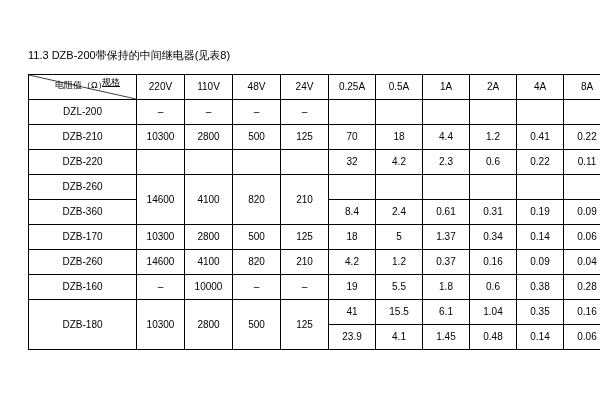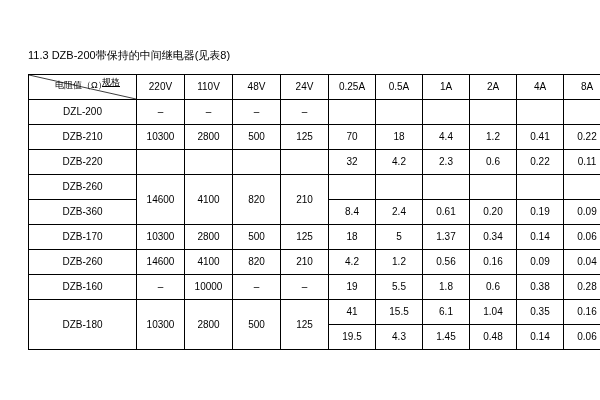--- a/index.html
+++ b/index.html
@@ -197,21 +197,21 @@
           <td class="blank"></td>
           <td class="blank"></td>
           <td class="blank"></td>
         </tr>
 
         <tr>
           <td class="row-label">DZB-360</td>
           <td>8.4</td>
           <td>2.4</td>
           <td>0.61</td>
-          <td>0.20</td>
+          <td>0.31</td>
           <td>0.19</td>
           <td>0.09</td>
         </tr>
 
         <tr>
           <td class="row-label">DZB-170</td>
           <td>10300</td>
           <td>2800</td>
           <td>500</td>
           <td>125</td>
@@ -224,21 +224,21 @@
         </tr>
 
         <tr>
           <td class="row-label">DZB-260</td>
           <td>14600</td>
           <td>4100</td>
           <td>820</td>
           <td>210</td>
           <td>4.2</td>
           <td>1.2</td>
-          <td>0.56</td>
+          <td>0.37</td>
           <td>0.16</td>
           <td>0.09</td>
           <td>0.04</td>
         </tr>
 
         <tr>
           <td class="row-label">DZB-160</td>
           <td class="dash">–</td>
           <td>10000</td>
           <td class="dash">–</td>
@@ -259,22 +259,22 @@
           <td class="merged" rowspan="2">125</td>
           <td>41</td>
           <td>15.5</td>
           <td>6.1</td>
           <td>1.04</td>
           <td>0.35</td>
           <td>0.16</td>
         </tr>
 
         <tr>
-          <td>19.5</td>
-          <td>4.3</td>
+          <td>23.9</td>
+          <td>4.1</td>
           <td>1.45</td>
           <td>0.48</td>
           <td>0.14</td>
           <td>0.06</td>
         </tr>
       </tbody>
     </table>
   </div>
 
 </div>

